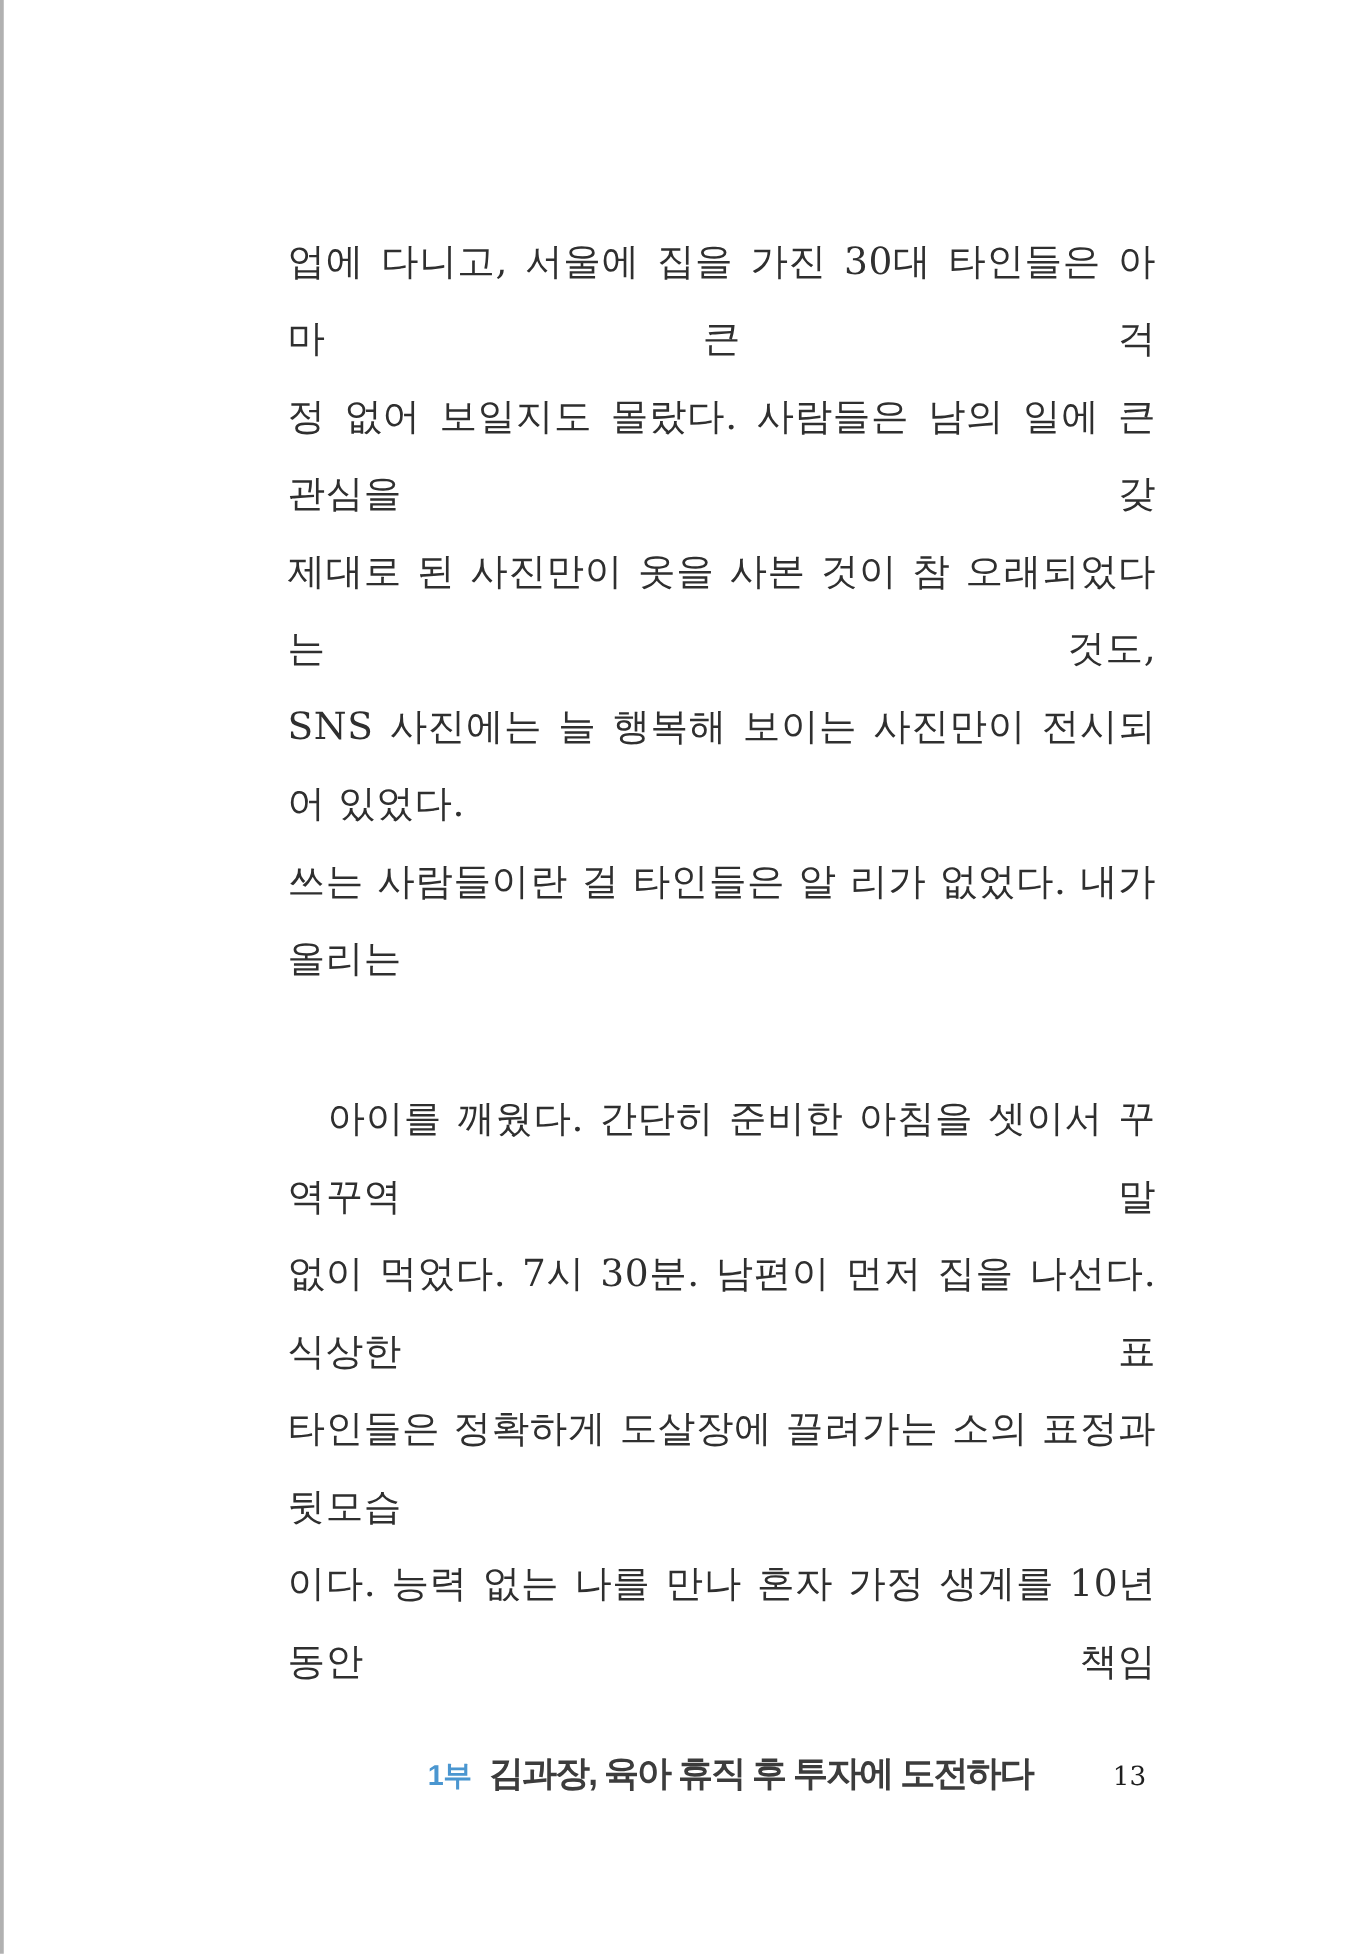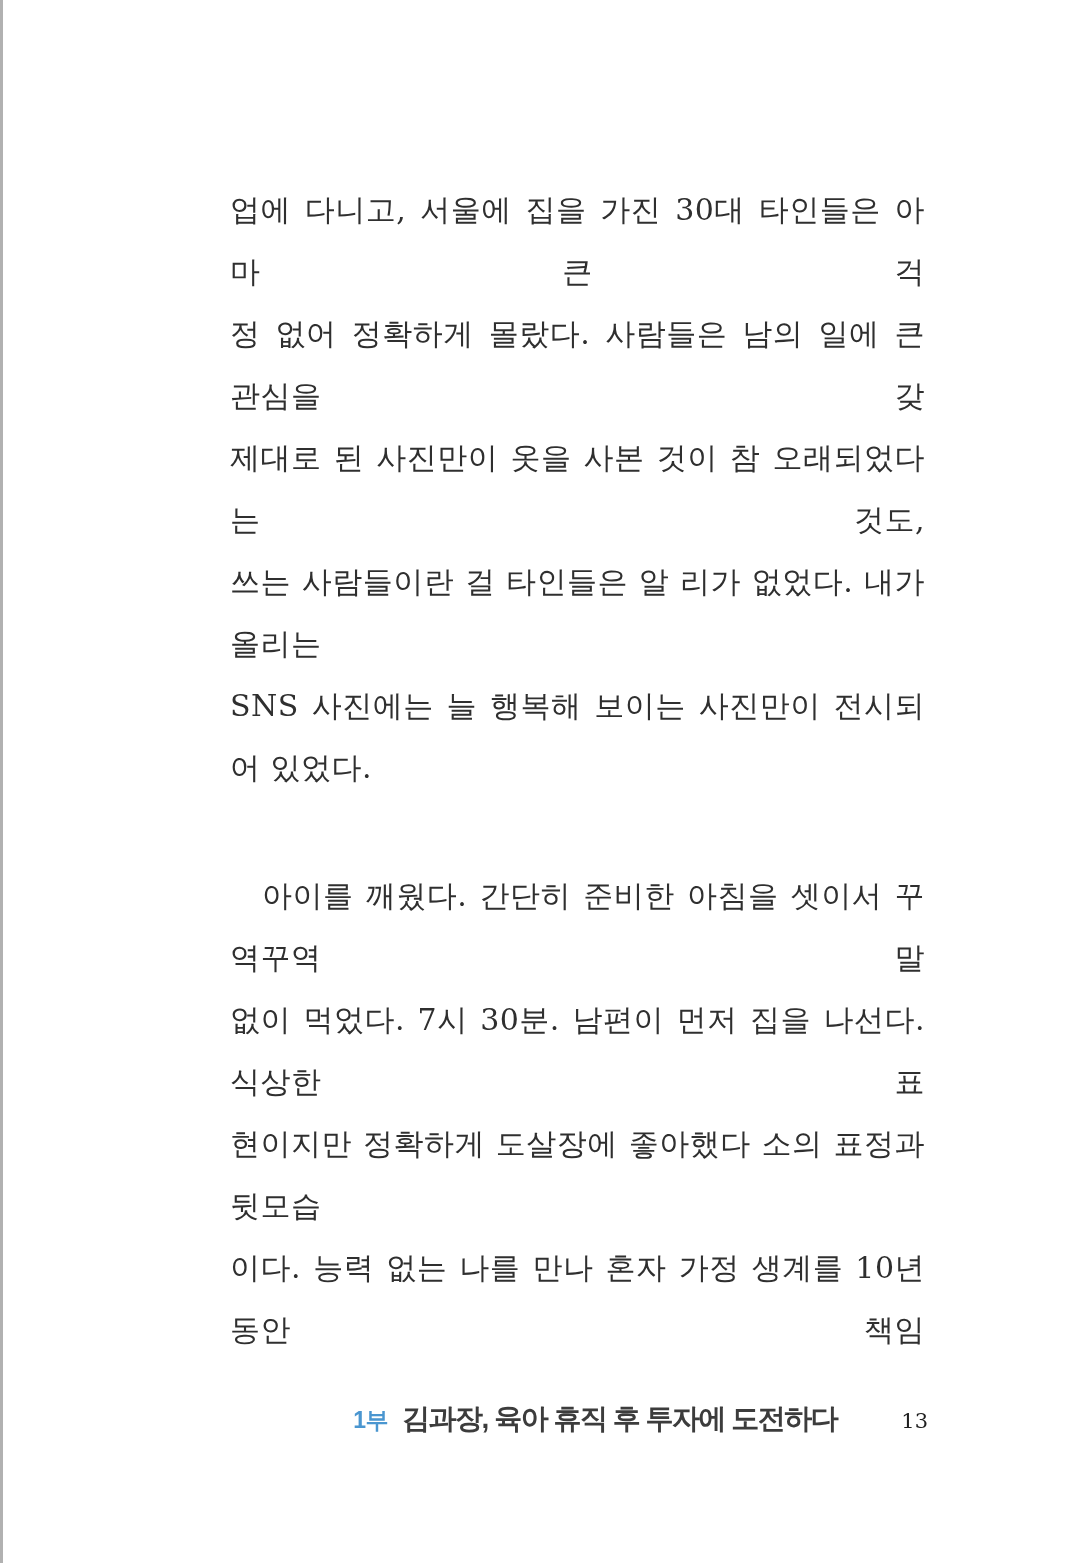--- a/index.html
+++ b/index.html
@@ -37,21 +37,21 @@
   .line {
     text-align: justify;
     text-align-last: justify;
     white-space: normal;
   }
   .line.last-line { text-align-last: left; }
   .line.indent { text-indent: 32px; }
   .page-footer {
     position: absolute;
     left: 230px;
-    right: 152px;
+    right: 163px;
     top: 1400px;
     display: flex;
     align-items: baseline;
     justify-content: flex-end;
     font-family: "Liberation Sans", "DejaVu Sans", sans-serif;
   }
   .part-label {
     color: #4a96d0;
     font-size: 23px;
     font-weight: bold;
@@ -73,29 +73,29 @@
   }
 </style>
 </head>
 <body style="background: rgb(255, 255, 255);">
 
 <div class="edge-line" style="background: rgb(177, 177, 177);"></div>
 
 <main class="body-text">
     <div class="paragraph">
       <div class="line">업에 다니고, 서울에 집을 가진 30대 타인들은 아마 큰 걱</div>
-      <div class="line">정 없어 정확하게 몰랐다. 사람들은 남의 일에 큰 관심을 갖</div>
+      <div class="line">정 없어 보일지도 몰랐다. 사람들은 남의 일에 큰 관심을 갖</div>
       <div class="line">제대로 된 사진만이 옷을 사본 것이 참 오래되었다는 것도,</div>
+      <div class="line last-line">SNS 사진에는 늘 행복해 보이는 사진만이 전시되어 있었다.</div>
       <div class="line">쓰는 사람들이란 걸 타인들은 알 리가 없었다. 내가 올리는</div>
-      <div class="line last-line">SNS 사진에는 늘 행복해 보이는 사진만이 전시되어 있었다.</div>
     </div>
     <div class="paragraph">
       <div class="line indent">아이를 깨웠다. 간단히 준비한 아침을 셋이서 꾸역꾸역 말</div>
       <div class="line">없이 먹었다. 7시 30분. 남편이 먼저 집을 나선다. 식상한 표</div>
-      <div class="line">현이지만 정확하게 도살장에 좋아했다 소의 표정과 뒷모습</div>
+      <div class="line">타인들은 정확하게 도살장에 끌려가는 소의 표정과 뒷모습</div>
       <div class="line">이다. 능력 없는 나를 만나 혼자 가정 생계를 10년 동안 책임</div>
     </div>
   </main>
 
 <footer class="page-footer">
   <span class="part-label" style="color: rgb(74, 150, 208);">1부</span>
   <span class="chapter-title">김과장, 육아 휴직 후 투자에 도전하다</span>
   <span class="page-number">13</span>
 </footer>
 

